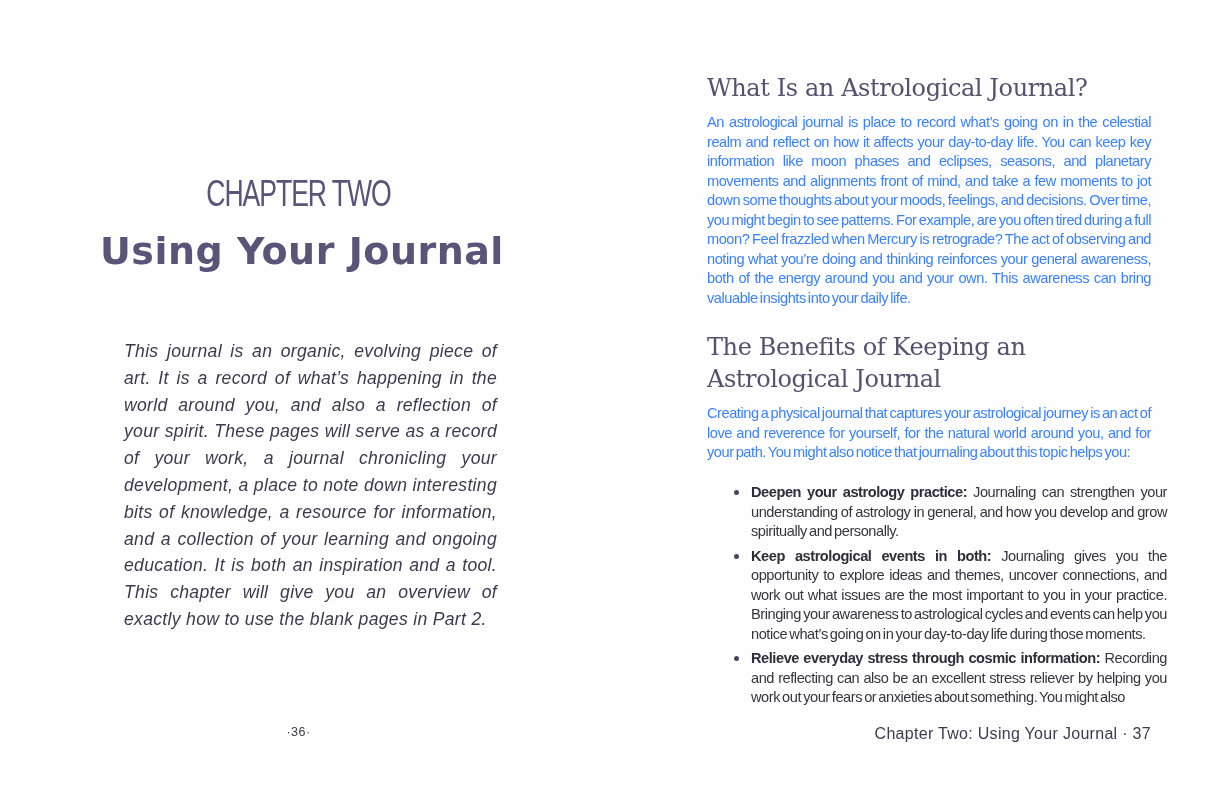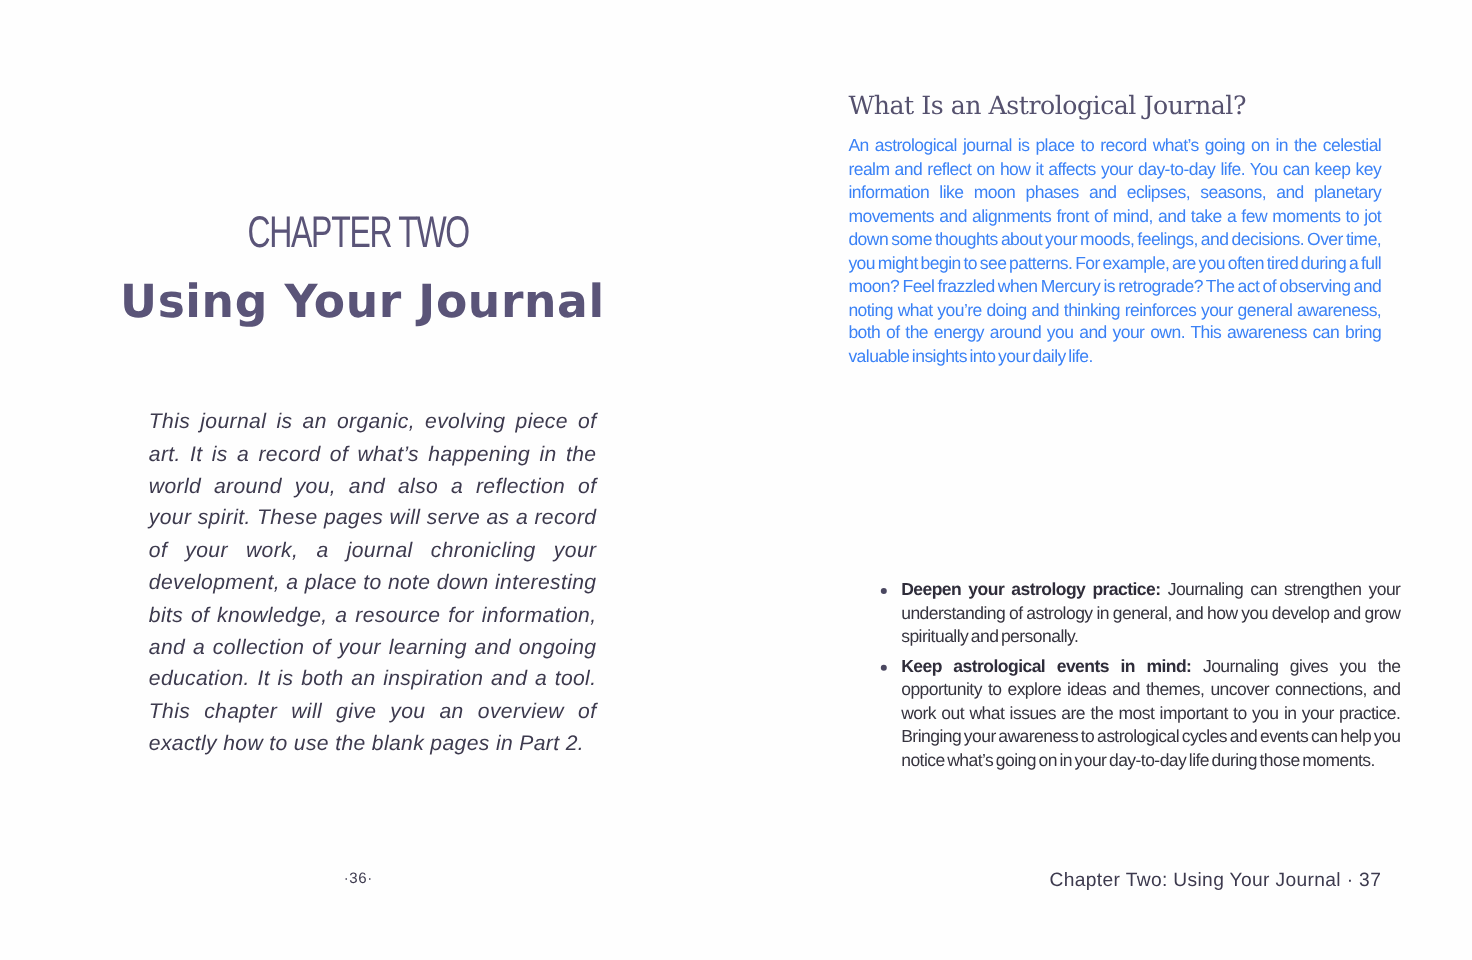--- a/index.html
+++ b/index.html
@@ -84,21 +84,21 @@
       color: #3d3a4e;
       letter-spacing: 0.5px;
     }
 
     
     .section-heading {
       position: absolute;
       left: 94px;
       width: 460px;
       font-family: "DejaVu Serif", serif;
-      font-size: 21px;
+      font-size: 24px;
       color: #55516e;
       line-height: 32px;
       letter-spacing: -0.4px;
       margin: 0;
       font-weight: normal;
     }
     .h1 { top: 72px; }
     .h2 { top: 331px; }
     .body-text {
       position: absolute;
@@ -169,28 +169,34 @@
     <div class="chapter-label">CHAPTER TWO</div>
     <div class="chapter-title">Using Your Journal</div>
     <p class="intro">This journal is an organic, evolving piece of art. It is a record of what’s happening in the world around you, and also a reflection of your spirit. These pages will serve as a record of your work, a journal chronicling your development, a place to note down interesting bits of knowledge, a resource for information, and a collection of your learning and ongoing education. It is both an inspiration and a tool. This chapter will give you an overview of exactly how to use the blank pages in Part 2.</p>
     <div class="folio-left">·36·</div>
   </div>
 
   <div class="page page-right">
     <h2 class="section-heading h1">What Is an Astrological Journal?</h2>
     <p class="body-text p1">An astrological journal is place to record what’s going on in the celestial realm and reflect on how it affects your day-to-day life. You can keep key information like moon phases and eclipses, seasons, and planetary movements and alignments front of mind, and take a few moments to jot down some thoughts about your moods, feelings, and decisions. Over time, you might begin to see patterns. For example, are you often tired during a full moon? Feel frazzled when Mercury is retrograde? The act of observing and noting what you’re doing and thinking reinforces your general awareness, both of the energy around you and your own. This awareness can bring valuable insights into your daily life.</p>
 
+    <h2 class="section-heading h2">The Benefits of Keeping an Astrological Journal</h2>
+    <p class="body-text p2">Creating a physical journal that captures your astrological journey is an act of love and reverence for yourself, for the natural world around you, and for your path. You might also notice that journaling about this topic helps you:</p>
 
     <ul class="bullets">
       <li class="bullet-item">
         <span class="bullet-dot"></span>
         <span class="bullet-lead">Deepen your astrology practice:</span><span> Journaling can strengthen your understanding of astrology in general, and how you develop and grow spiritually and personally.</span>
       </li>
       <li class="bullet-item">
         <span class="bullet-dot"></span>
-        <span class="bullet-lead">Keep astrological events in mind:</span><span> Journaling gives you the opportunity to explore ideas and themes, uncover connections, and work out what issues are the most important to you in your practice. Bringing your awareness to astrological cycles and events can help you notice what’s going on in your day-to-day life during those moments.</span>
+        <span class="bullet-lead">Keep astrological events in both:</span><span> Journaling gives you the opportunity to explore ideas and themes, uncover connections, and work out what issues are the most important to you in your practice. Bringing your awareness to astrological cycles and events can help you notice what’s going on in your day-to-day life during those moments.</span>
+      </li>
+      <li class="bullet-item">
+        <span class="bullet-dot"></span>
+        <span class="bullet-lead">Relieve everyday stress through cosmic information:</span><span> Recording and reflecting can also be an excellent stress reliever by helping you work out your fears or anxieties about something. You might also</span>
       </li>
     </ul>
 
     <div class="running-foot">Chapter Two: Using Your Journal · 37</div>
   </div>
 
 </div>
 
 </body></html>

